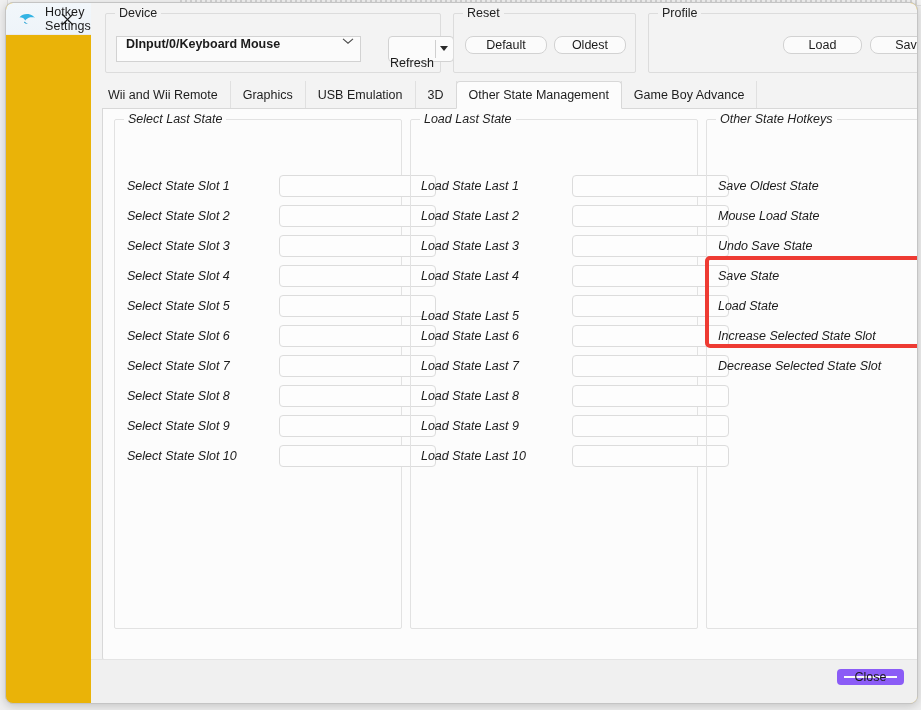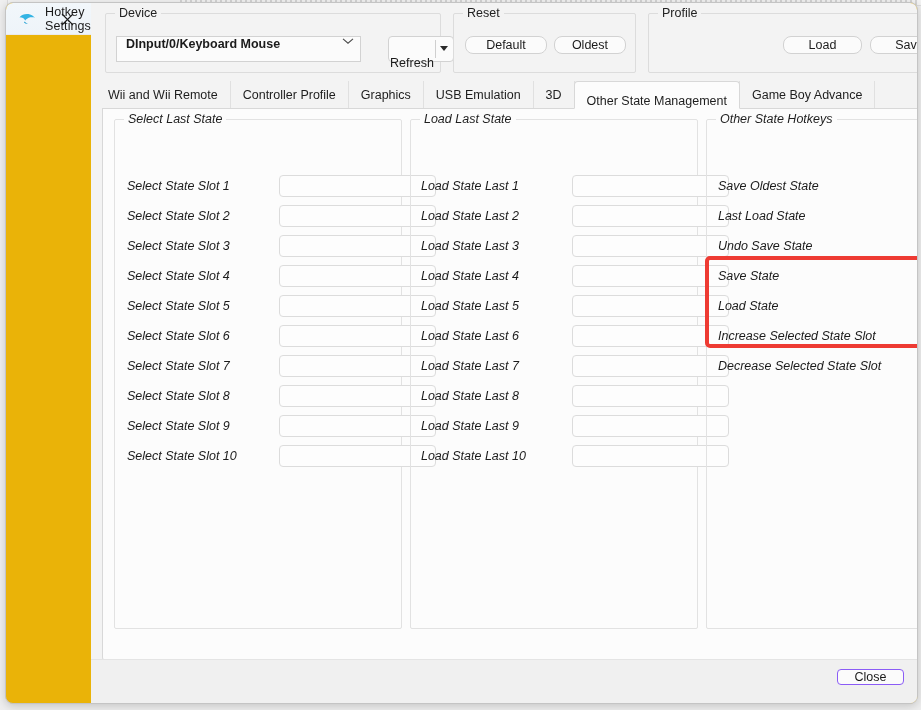--- a/index.html
+++ b/index.html
@@ -200,21 +200,20 @@
   .tab.active {
     background: #fcfcfc;
     border-top: 1px solid #d8d8d8;
     border-left: 1px solid #d8d8d8;
     border-right: 1px solid #d8d8d8;
     border-bottom: 1px solid #fcfcfc;
     border-radius: 4px 4px 0 0;
     margin-bottom: -1px;
     z-index: 3;
     height: 28px;
-    align-items: flex-end;
   }
 
   
   #panel {
     position: absolute;
     left: 11px; top: 106px;
     width: 891px; height: 552px;
     background: #fcfcfc;
     border: 1px solid #d8d8d8;
     border-top: none;
@@ -283,21 +282,21 @@
     left: 0; right: 0; bottom: 0;
     height: 44px;
     background: #f0f0f0;
     border-top: 1px solid #e4e4e4;
   }
   #close-btn {
     position: absolute;
     right: 13px; top: 9px;
     width: 67px; height: 16px;
     background: #fbfbfb;
-    border: 1px solid #8b5cf6;
+    border: 7px solid #8b5cf6;
     border-radius: 4px;
     font-size: 12.5px;
     color: #1b1b1b;
     display: flex; align-items: center; justify-content: center;
     cursor: pointer;
     font-family: "Liberation Sans", sans-serif;
   }
 </style>
 </head>
 <body>
@@ -366,23 +365,20 @@
 
         <div class="btn" id="load-btn">Load</div>
         <div class="btn" id="save-btn">Save</div>
         <div class="btn" id="delete-btn">Delete</div>
       </div>
     </div>
 
     <div id="tabbar">
         <div class="tab partial">
           <span>Wii and Wii Remote</span>
-        </div>
-        <div class="tab">
-          <span>Controller Profile</span>
         </div>
         <div class="tab">
           <span>Graphics</span>
         </div>
         <div class="tab">
           <span>USB Emulation</span>
         </div>
         <div class="tab">
           <span>3D</span>
         </div>
@@ -423,39 +419,39 @@
       <div class="col-group" id="grp-load">
         <span class="cg-title">Load Last State</span>
       <span class="hk-label" style="top: 59px;">Load State Last 1</span>
           <div class="hk-input" style="top: 55px;"></div>
           <span class="hk-label" style="top: 89px;">Load State Last 2</span>
           <div class="hk-input" style="top: 85px;"></div>
           <span class="hk-label" style="top: 119px;">Load State Last 3</span>
           <div class="hk-input" style="top: 115px;"></div>
           <span class="hk-label" style="top: 149px;">Load State Last 4</span>
           <div class="hk-input" style="top: 145px;"></div>
-          <span class="hk-label" style="top: 179px;">Load State Last 5</span>
+          <span class="hk-label" style="top: 189px;">Load State Last 5</span>
           <div class="hk-input" style="top: 175px;"></div>
           <span class="hk-label" style="top: 209px;">Load State Last 6</span>
           <div class="hk-input" style="top: 205px;"></div>
           <span class="hk-label" style="top: 239px;">Load State Last 7</span>
           <div class="hk-input" style="top: 235px;"></div>
           <span class="hk-label" style="top: 269px;">Load State Last 8</span>
           <div class="hk-input" style="top: 265px;"></div>
           <span class="hk-label" style="top: 299px;">Load State Last 9</span>
           <div class="hk-input" style="top: 295px;"></div>
           <span class="hk-label" style="top: 329px;">Load State Last 10</span>
           <div class="hk-input" style="top: 325px;"></div>
         </div>
 
       <div class="col-group" id="grp-other">
         <span class="cg-title">Other State Hotkeys</span>
       <span class="hk-label" style="top: 59px;">Save Oldest State</span>
           <div class="hk-input" style="top: 55px;"></div>
-          <span class="hk-label" style="top: 89px;">Last Load State</span>
+          <span class="hk-label" style="top: 89px;">Mouse Load State</span>
           <div class="hk-input" style="top: 85px;">F12</div>
           <span class="hk-label" style="top: 119px;">Undo Save State</span>
           <div class="hk-input" style="top: 115px;">@(Shift+F12)</div>
           <span class="hk-label" style="top: 149px;">Save State</span>
           <div class="hk-input" style="top: 145px;">8</div>
           <span class="hk-label" style="top: 179px;">Load State</span>
           <div class="hk-input" style="top: 175px;">7</div>
           <span class="hk-label" style="top: 209px;">Increase Selected State Slot</span>
           <div class="hk-input" style="top: 205px;">F1</div>
           <span class="hk-label" style="top: 239px;">Decrease Selected State Slot</span>

